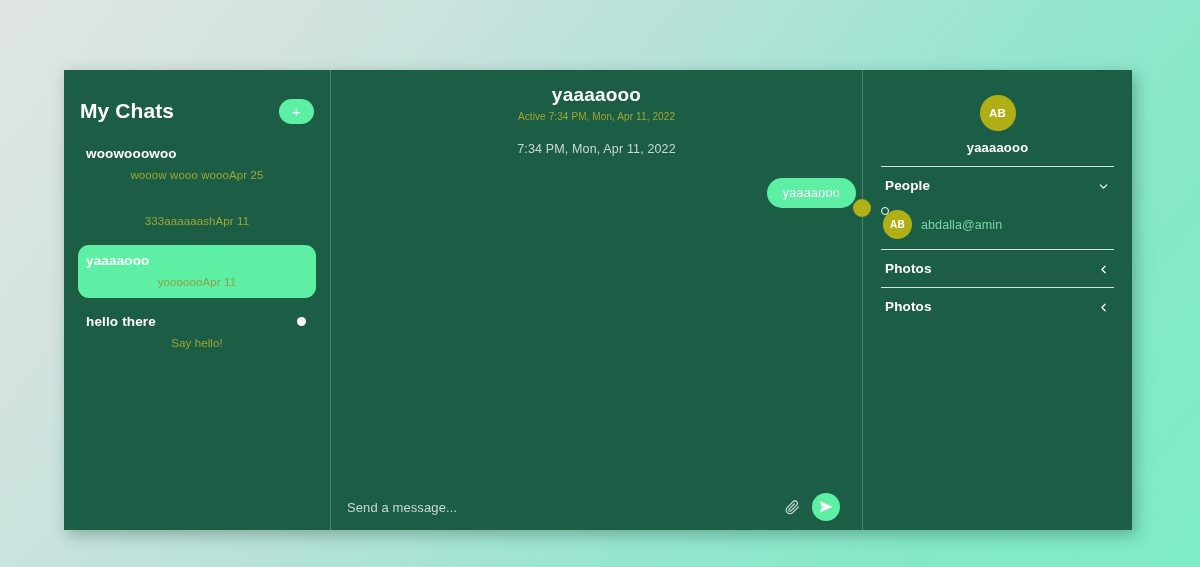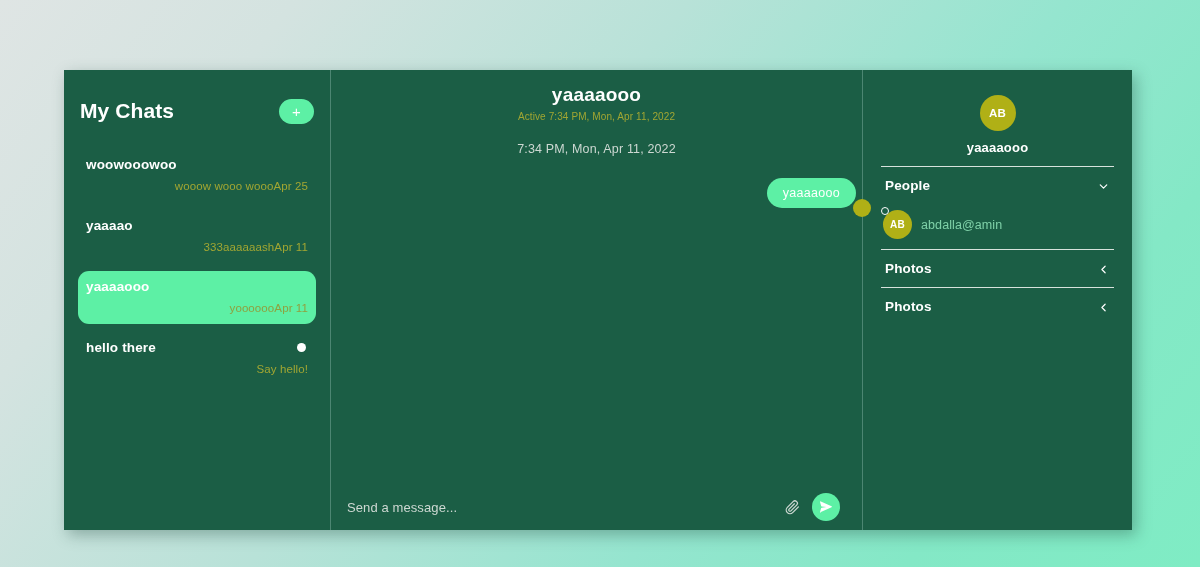--- a/index.html
+++ b/index.html
@@ -65,21 +65,21 @@
     justify-content: center;
     cursor: pointer;
   }
   .add-chat-btn .plus-glyph {
     color: #ffffff;
     font-size: 15px;
     line-height: 1;
     font-weight: 400;
   }
 
-  .chat-list { margin-top: 21px; }
+  .chat-list { margin-top: 10px; }
 
   .chat-item {
     padding: 8px 8px 10px 8px;
     border-radius: 11px;
     margin-bottom: 8px;
     cursor: pointer;
   }
   .chat-item.selected { background: #5df0a5; }
 
   .chat-item-top {
@@ -100,21 +100,21 @@
     width: 9px;
     height: 9px;
     border-radius: 50%;
     background: #ffffff;
     margin-right: 2px;
   }
 
   .chat-item-bottom {
     display: flex;
     align-items: center;
-    justify-content: flex-end;
+    justify-content: center;
     margin-top: 8px;
   }
 
   .chat-preview {
     color: #a2a632;
     font-size: 11.5px;
     letter-spacing: 0.1px;
   }
   .chat-date {
     color: #a2a632;
@@ -371,23 +371,20 @@
         <div class="chat-item-top">
           <span class="chat-name">woowooowoo</span>
         </div>
         <div class="chat-item-bottom">
           <span class="chat-preview">wooow wooo wooo</span>
           <span class="chat-date">Apr 25</span>
         </div>
       </div>
 
       <div class="chat-item">
-        <div class="chat-item-top">
-          <span class="chat-name">yaaaao</span>
-        </div>
         <div class="chat-item-bottom">
           <span class="chat-preview">333aaaaaash</span>
           <span class="chat-date">Apr 11</span>
         </div>
       </div>
 
       <div class="chat-item selected">
         <div class="chat-item-top">
           <span class="chat-name">yaaaaooo</span>
         </div>

